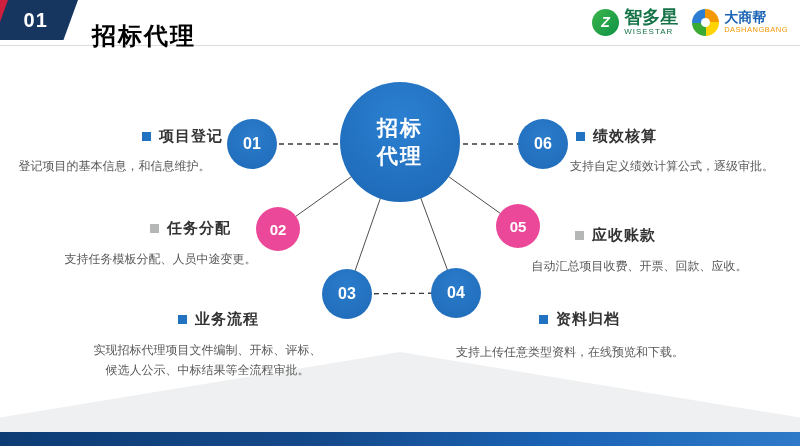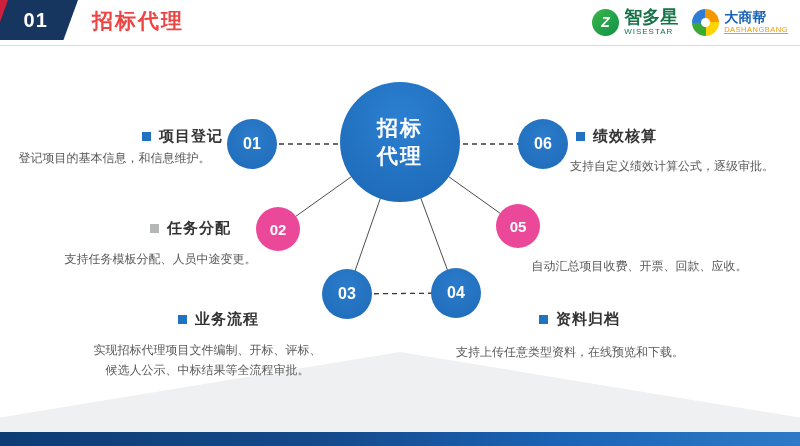--- a/index.html
+++ b/index.html
@@ -5,33 +5,33 @@
   * { margin:0; padding:0; box-sizing:border-box; }
   body { font-family:"Liberation Sans","DejaVu Sans",sans-serif; background:#888; }
   .slide { position:relative; width:800px; height:446px; background:#fff; overflow:hidden; margin:0 auto; }
 
   
   .header { position:absolute; left:0; top:0; width:800px; height:46px; background:#fff; border-bottom:1px solid #dcdcdc; z-index:5; }
   .idx-wrap { position:absolute; left:0; top:0; width:100px; height:40px; }
   .idx-red { position:absolute; left:-20px; top:0; width:54px; height:40px; background:#ce1f3d; transform:skewX(-20deg); transform-origin:top left; }
   .idx-blue { position:absolute; left:8px; top:0; width:70px; height:40px; background:#16355f; transform:skewX(-20deg); transform-origin:top left; display:flex; align-items:center; justify-content:center; }
   .idx-blue span { transform:skewX(20deg); color:#fff; font-weight:bold; font-size:20px; letter-spacing:1px; }
-  .page-title { position:absolute; left:92px; top:7px; font-size:21px; font-weight:bold; color:#ef4444; letter-spacing:2px; }
+  .page-title { position:absolute; left:92px; top:20px; font-size:24px; font-weight:bold; color:#000000; letter-spacing:2px; }
 
   .logos { position:absolute; right:12px; top:8px; display:flex; align-items:center; gap:14px; }
   .logo { display:flex; align-items:center; gap:5px; }
   .logo-icon { width:27px; height:27px; border-radius:50%; position:relative; flex:0 0 auto; }
   .wisestar-icon { background:linear-gradient(135deg,#3cb54a,#0e9347); display:flex; align-items:center; justify-content:center; color:#fff; font-weight:bold; font-style:italic; font-size:14px; }
   .dsb-icon { background:conic-gradient(#f39800 0 25%, #ffd400 0 50%, #3aaa35 0 75%, #2d7dd2 0 100%); }
   .dsb-icon::after { content:""; position:absolute; left:9px; top:9px; width:9px; height:9px; border-radius:50%; background:#fff; }
   .logo-text { display:flex; flex-direction:column; line-height:1.1; }
   .logo-name-green { font-size:18px; font-weight:bold; color:#157347; }
   .logo-sub-green { font-size:8px; color:#157347; letter-spacing:1px; }
   .logo-name-blue { font-size:14px; font-weight:bold; color:#1b63b5; }
-  .logo-sub-orange { font-size:7.5px; color:#f39800; letter-spacing:0.5px;text-decoration:underline; }
+  .logo-sub-orange { font-size:7.5px; color:#f39800; letter-spacing:0.5px; }
 
   
   .connectors { position:absolute; left:0; top:0; z-index:1; pointer-events:none; }
 
   
   .center-circle { position:absolute; left:340px; top:82px; width:120px; height:120px; border-radius:50%;
     background:radial-gradient(circle at 50% 32%, #2c80d1, #1b66b4); z-index:3;
     display:flex; align-items:center; justify-content:center; }
   .center-label { color:#fff; font-size:21px; font-weight:bold; letter-spacing:2px; text-align:center; white-space:pre-line; line-height:1.35; }
 
@@ -107,41 +107,45 @@
   <div class="node node-gray" style="left:256px; top:207px;">02</div>
   <div class="node node-blue" style="left:322px; top:269px;">03</div>
   <div class="node node-blue" style="left:431px; top:268px;">04</div>
   <div class="node node-gray" style="left:496px; top:204px;">05</div>
   <div class="node node-blue" style="left:518px; top:119px;">06</div>
 
   <div class="label-row" style="left:100px; top:127px;padding-left:42px;">
     <span class="bullet bullet-blue"></span>
     <span class="label-title">项目登记</span>
   </div>
-  <div class="desc" style="left:12px; top:148px; width:205px;">登记项目的基本信息，和信息维护。</div>
+  <div class="desc" style="left:12px; top:156px; width:205px;">登记项目的基本信息，和信息维护。</div>
 
   <div class="label-row" style="left:150px; top:219px;">
     <span class="bullet bullet-gray"></span>
     <span class="label-title">任务分配</span>
   </div>
   <div class="desc" style="left:58px; top:249px; width:205px;">支持任务模板分配、人员中途变更。</div>
 
   <div class="label-row" style="left:178px; top:310px;">
     <span class="bullet bullet-blue"></span>
     <span class="label-title">业务流程</span>
   </div>
   <div class="desc" style="left:85px; top:340px; width:245px;">实现招标代理项目文件编制、开标、评标、
 候选人公示、中标结果等全流程审批。</div>
 
   <div class="label-row" style="left:495px; top:310px;padding-left:44px;">
     <span class="bullet bullet-blue"></span>
     <span class="label-title">资料归档</span>
   </div>
   <div class="desc" style="left:450px; top:342px; width:240px;">支持上传任意类型资料，在线预览和下载。</div>
 
+  <div class="label-row" style="left:575px; top:226px;">
+    <span class="bullet bullet-gray"></span>
+    <span class="label-title">应收账款</span>
+  </div>
   <div class="desc" style="left:522px; top:256px; width:235px;">自动汇总项目收费、开票、回款、应收。</div>
 
   <div class="label-row" style="left:576px; top:127px;">
     <span class="bullet bullet-blue"></span>
     <span class="label-title">绩效核算</span>
   </div>
   <div class="desc" style="left:562px; top:156px; width:220px;">支持自定义绩效计算公式，逐级审批。</div>
 
 </div>
 

